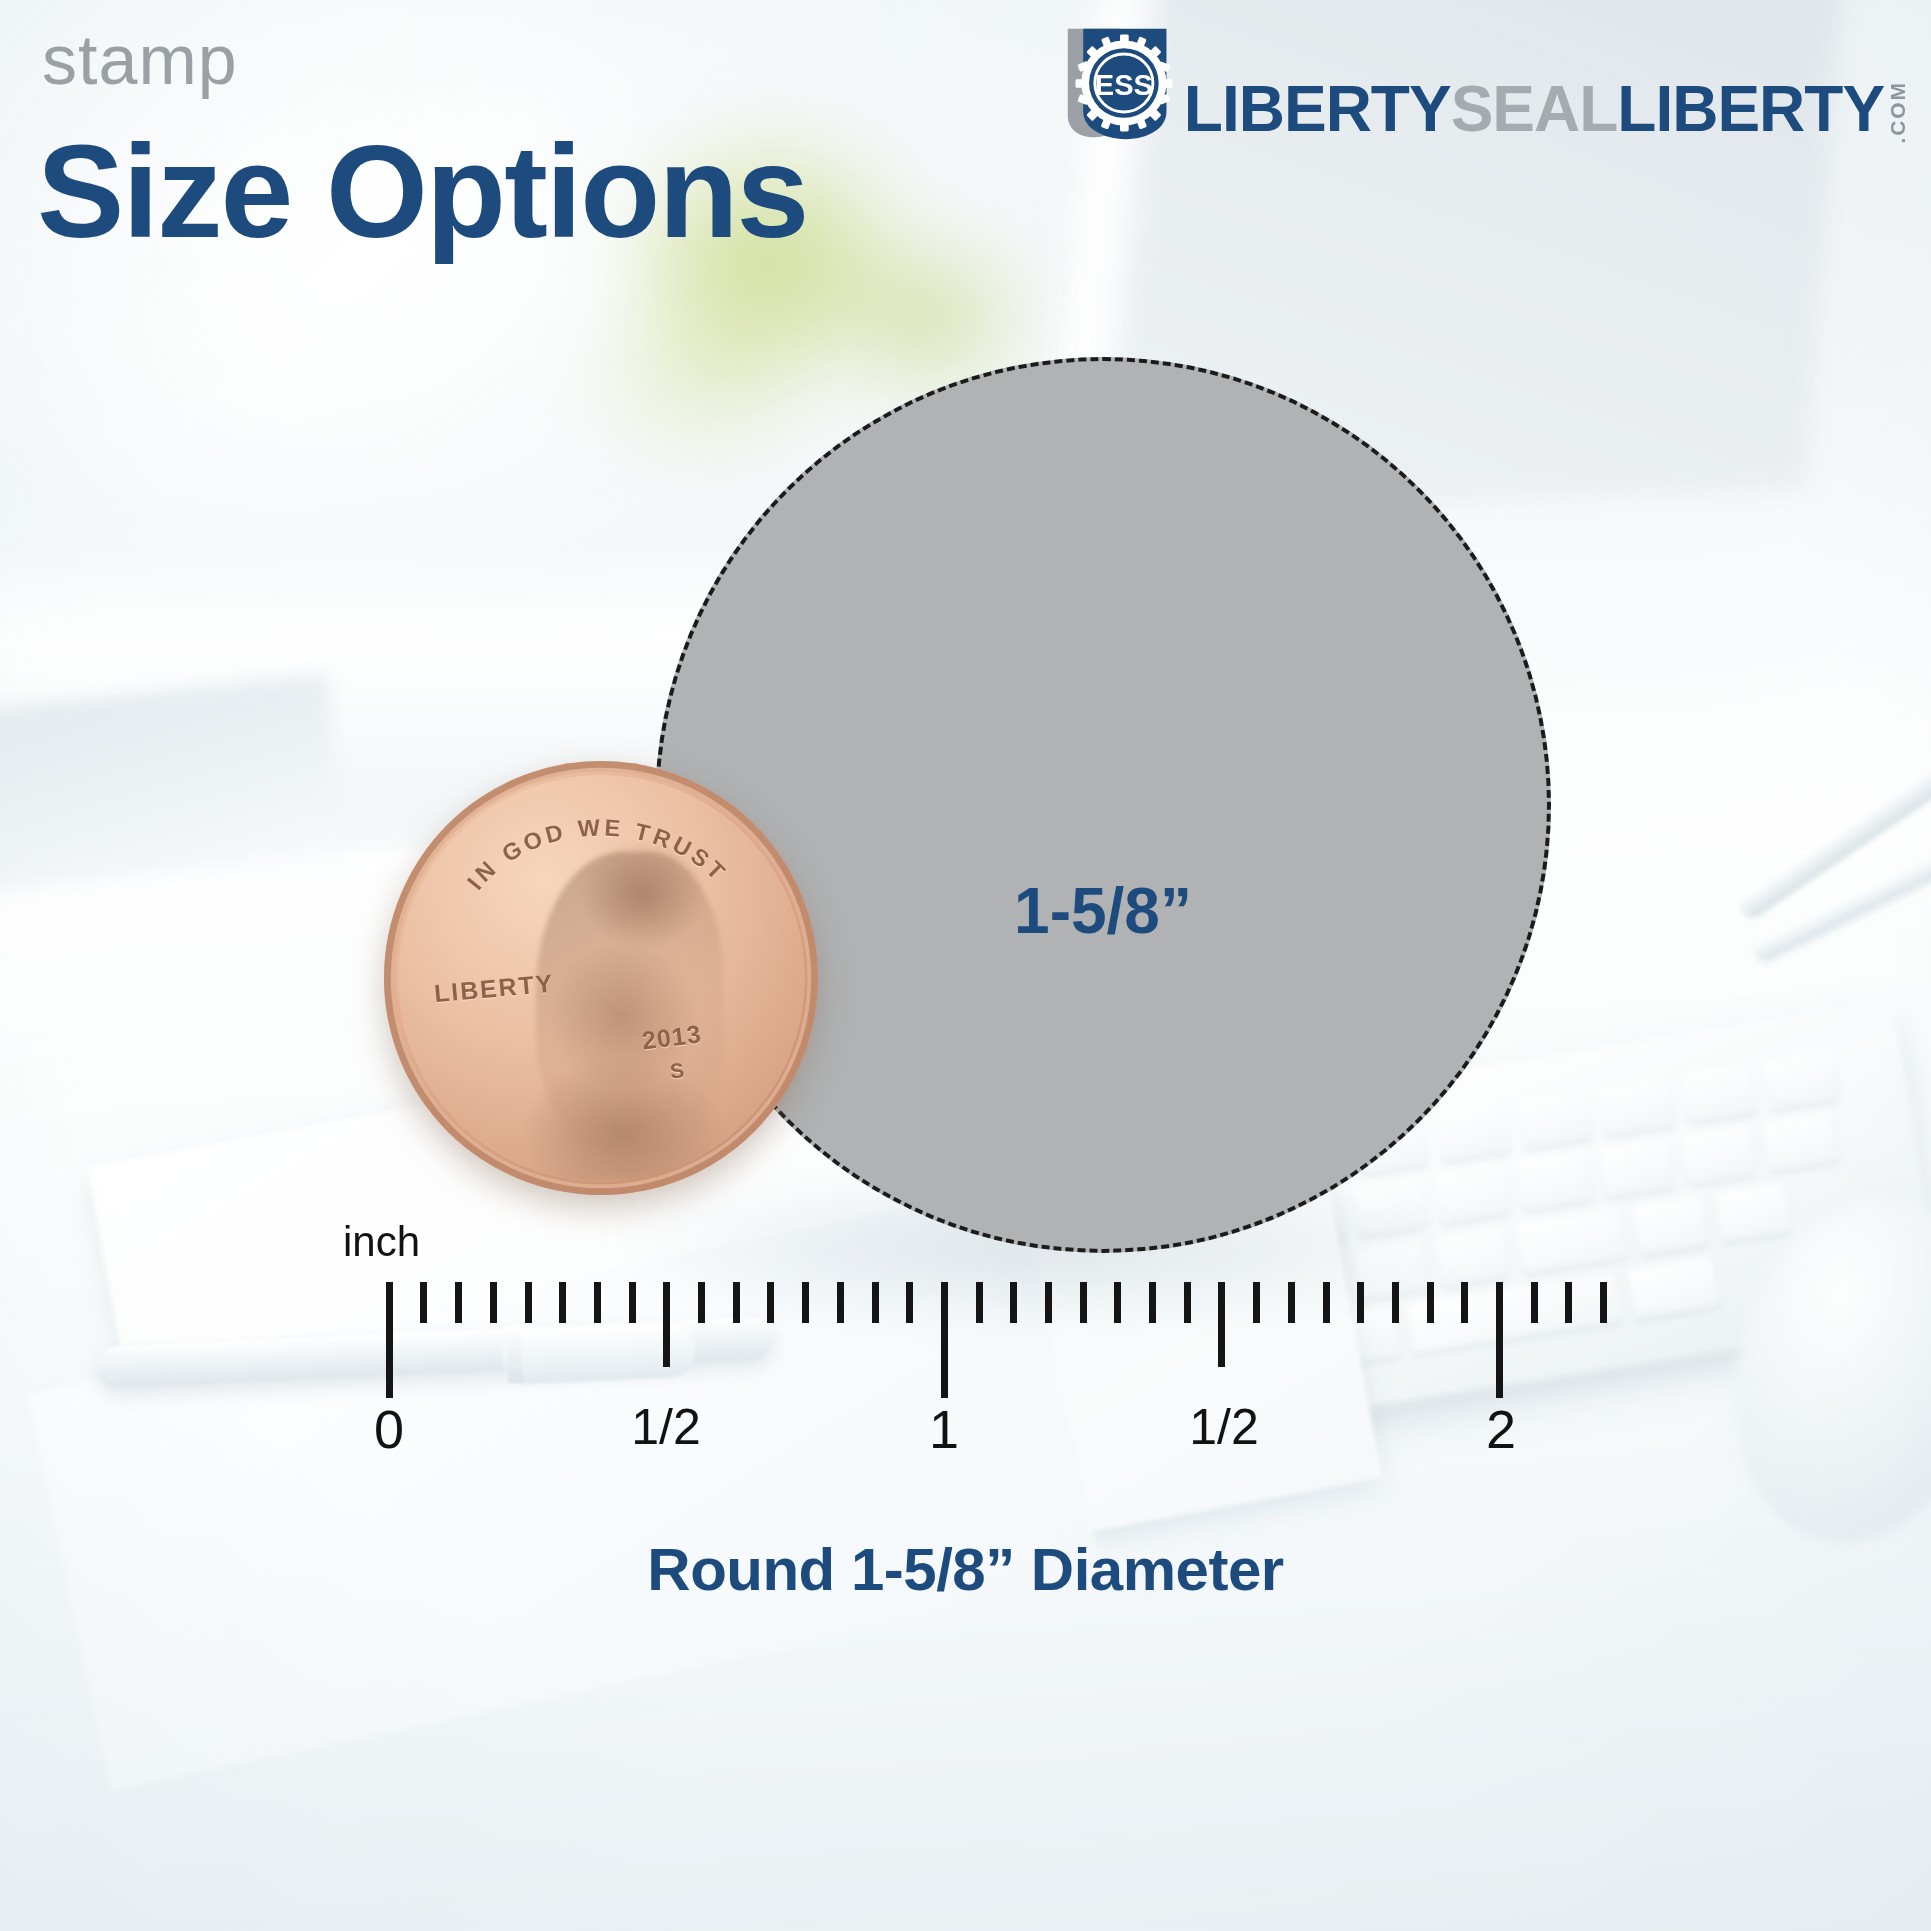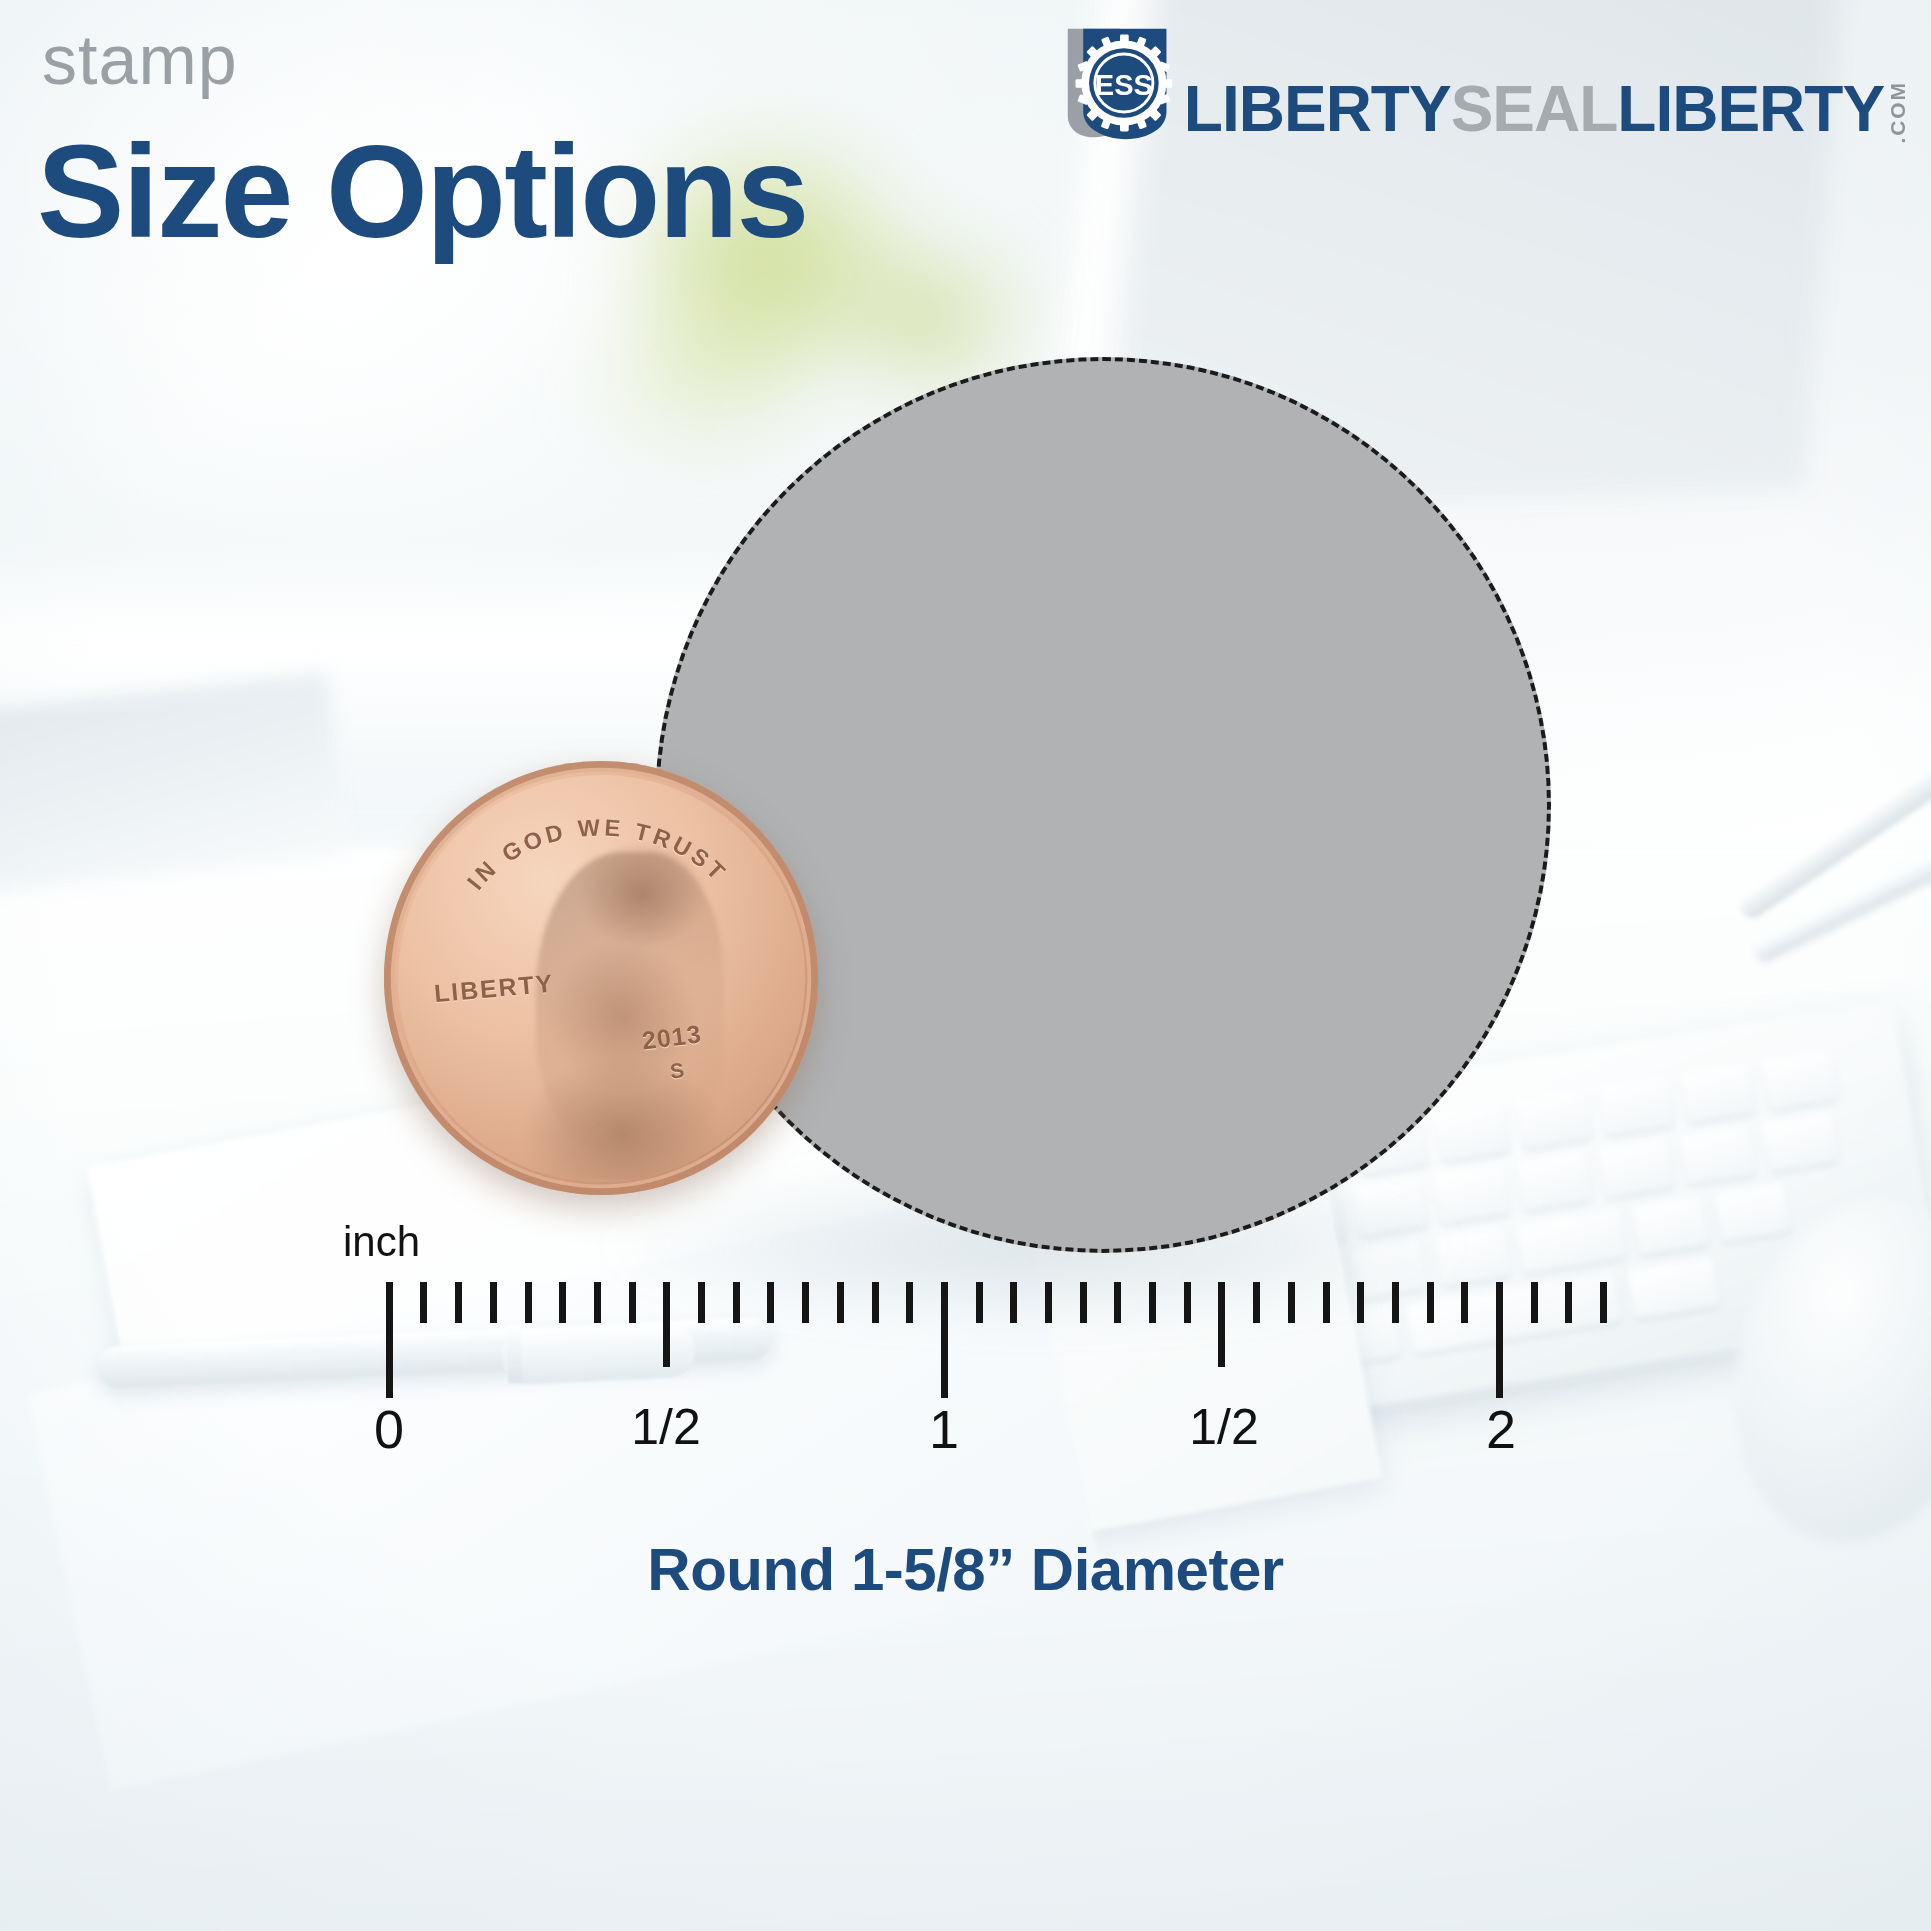--- a/index.html
+++ b/index.html
@@ -364,20 +364,21 @@
   <div id="logo-wordmark">
     <span class="wm wm-blue">LIBERTY</span>
     <span class="wm wm-gray">SEAL</span>
     <span class="wm wm-blue">LIBERTY</span>
     <span id="logo-dotcom">.COM</span>
   </div>
 </div>
 
 <div id="size-circle">
   <div id="size-circle-label">
+    <div class="l1">1-5/8”</div>
   </div>
 </div>
 
 <div id="penny">
   <div id="penny-inner">
     <div id="penny-bust"></div>
     <div id="penny-bust2"></div>
     <div id="penny-motto" class="penny-text">
       <svg width="100%" height="100%" viewBox="0 0 300 130" aria-hidden="true">
         <defs>

